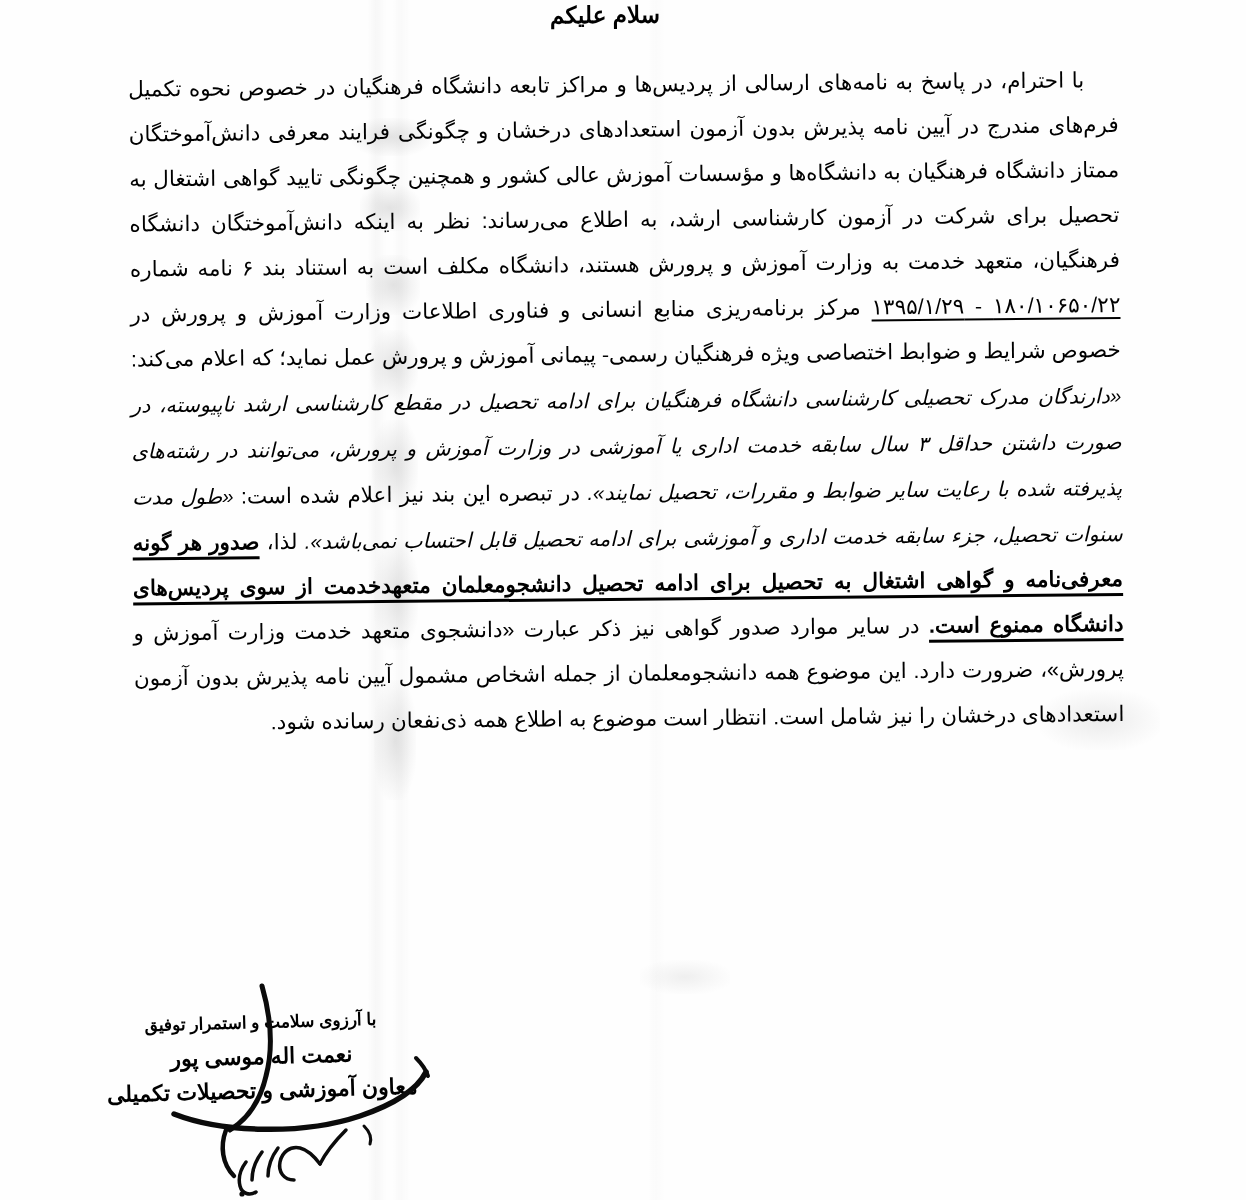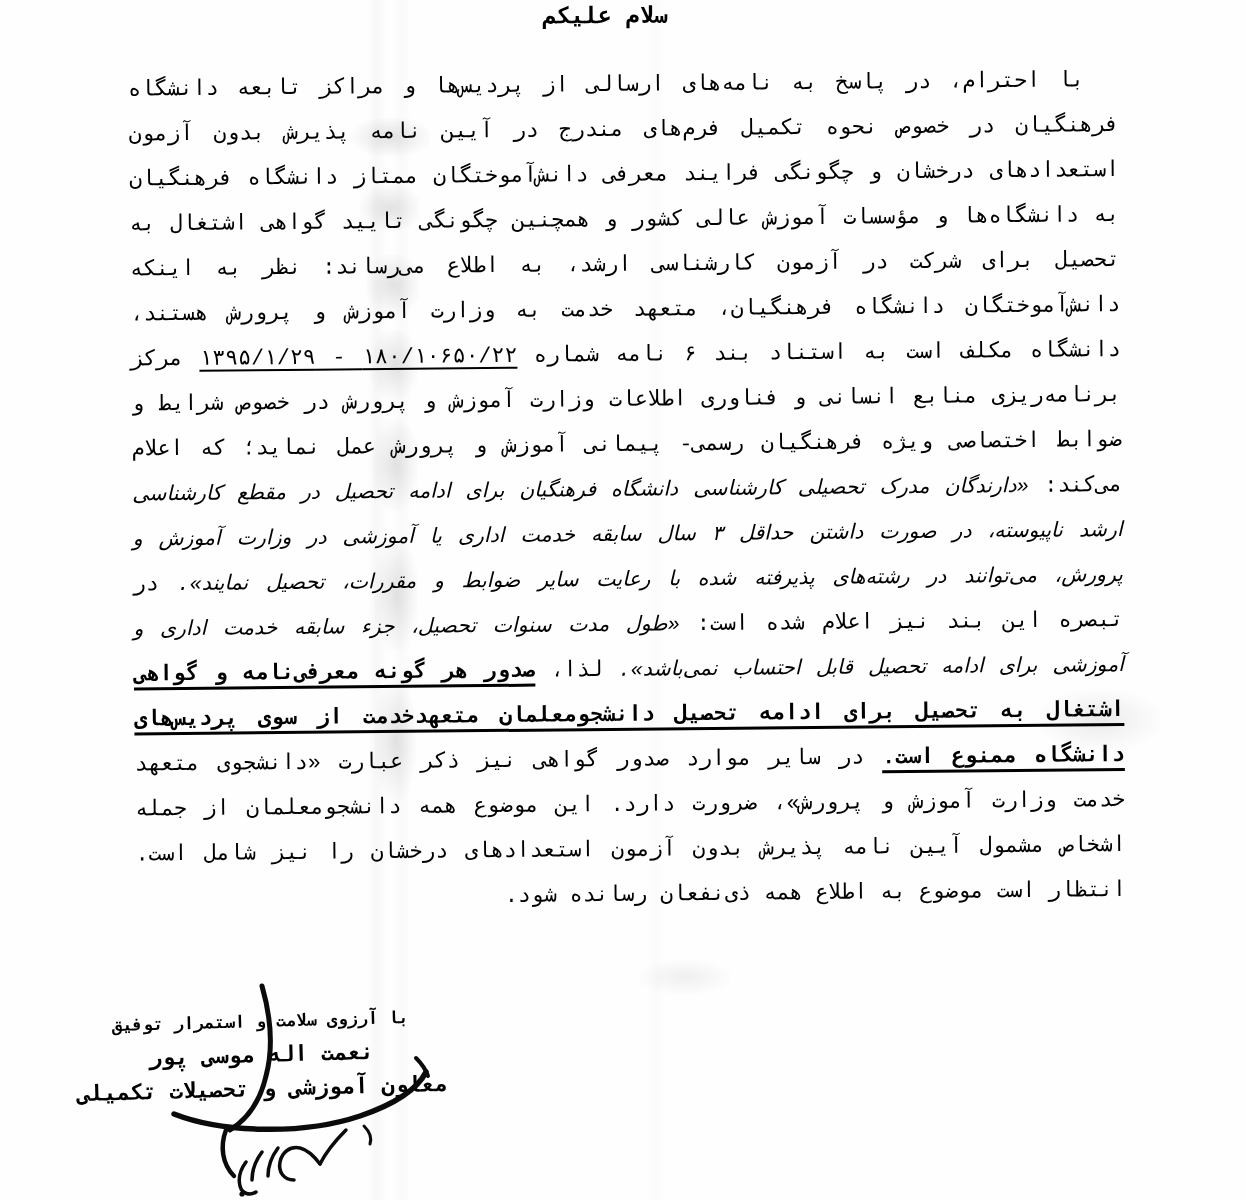--- a/index.html
+++ b/index.html
@@ -8,21 +8,21 @@
     padding: 0;
     background: #ffffff;
   }
 
   .page {
     position: relative;
     width: 1246px;
     height: 1200px;
     background: #fefefe;
     overflow: hidden;
-    font-family: Liberation Mono, monospace;
+    font-family: Liberation Sans, sans-serif;
     color: #000000;
   }
 
   
   .scan-noise {
     position: absolute;
     inset: 0;
     pointer-events: none;
     opacity: .5;
     background:

